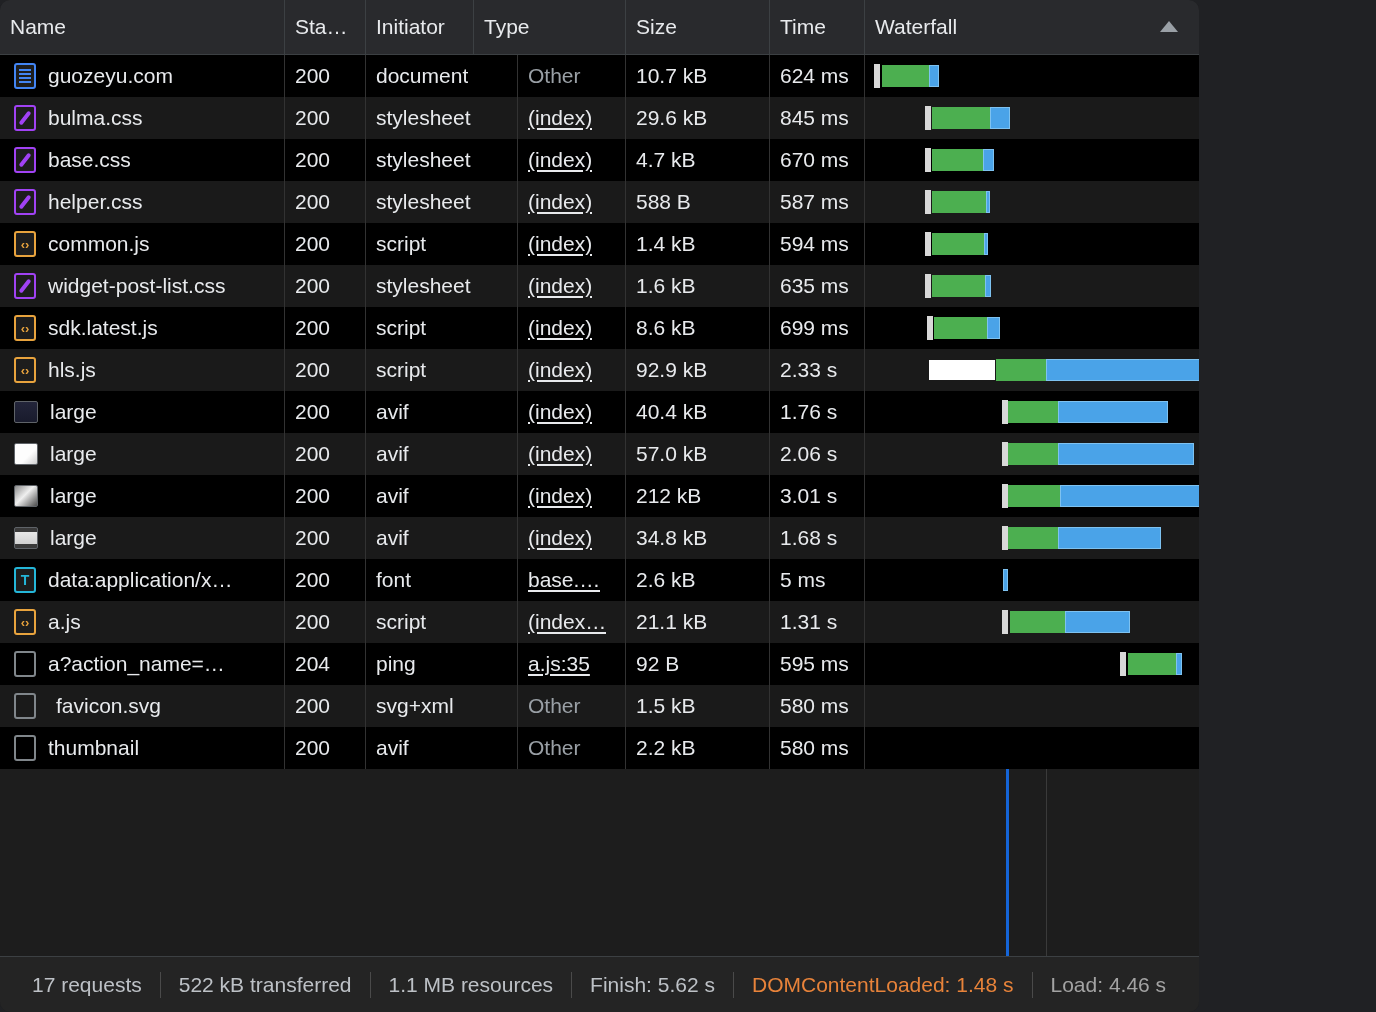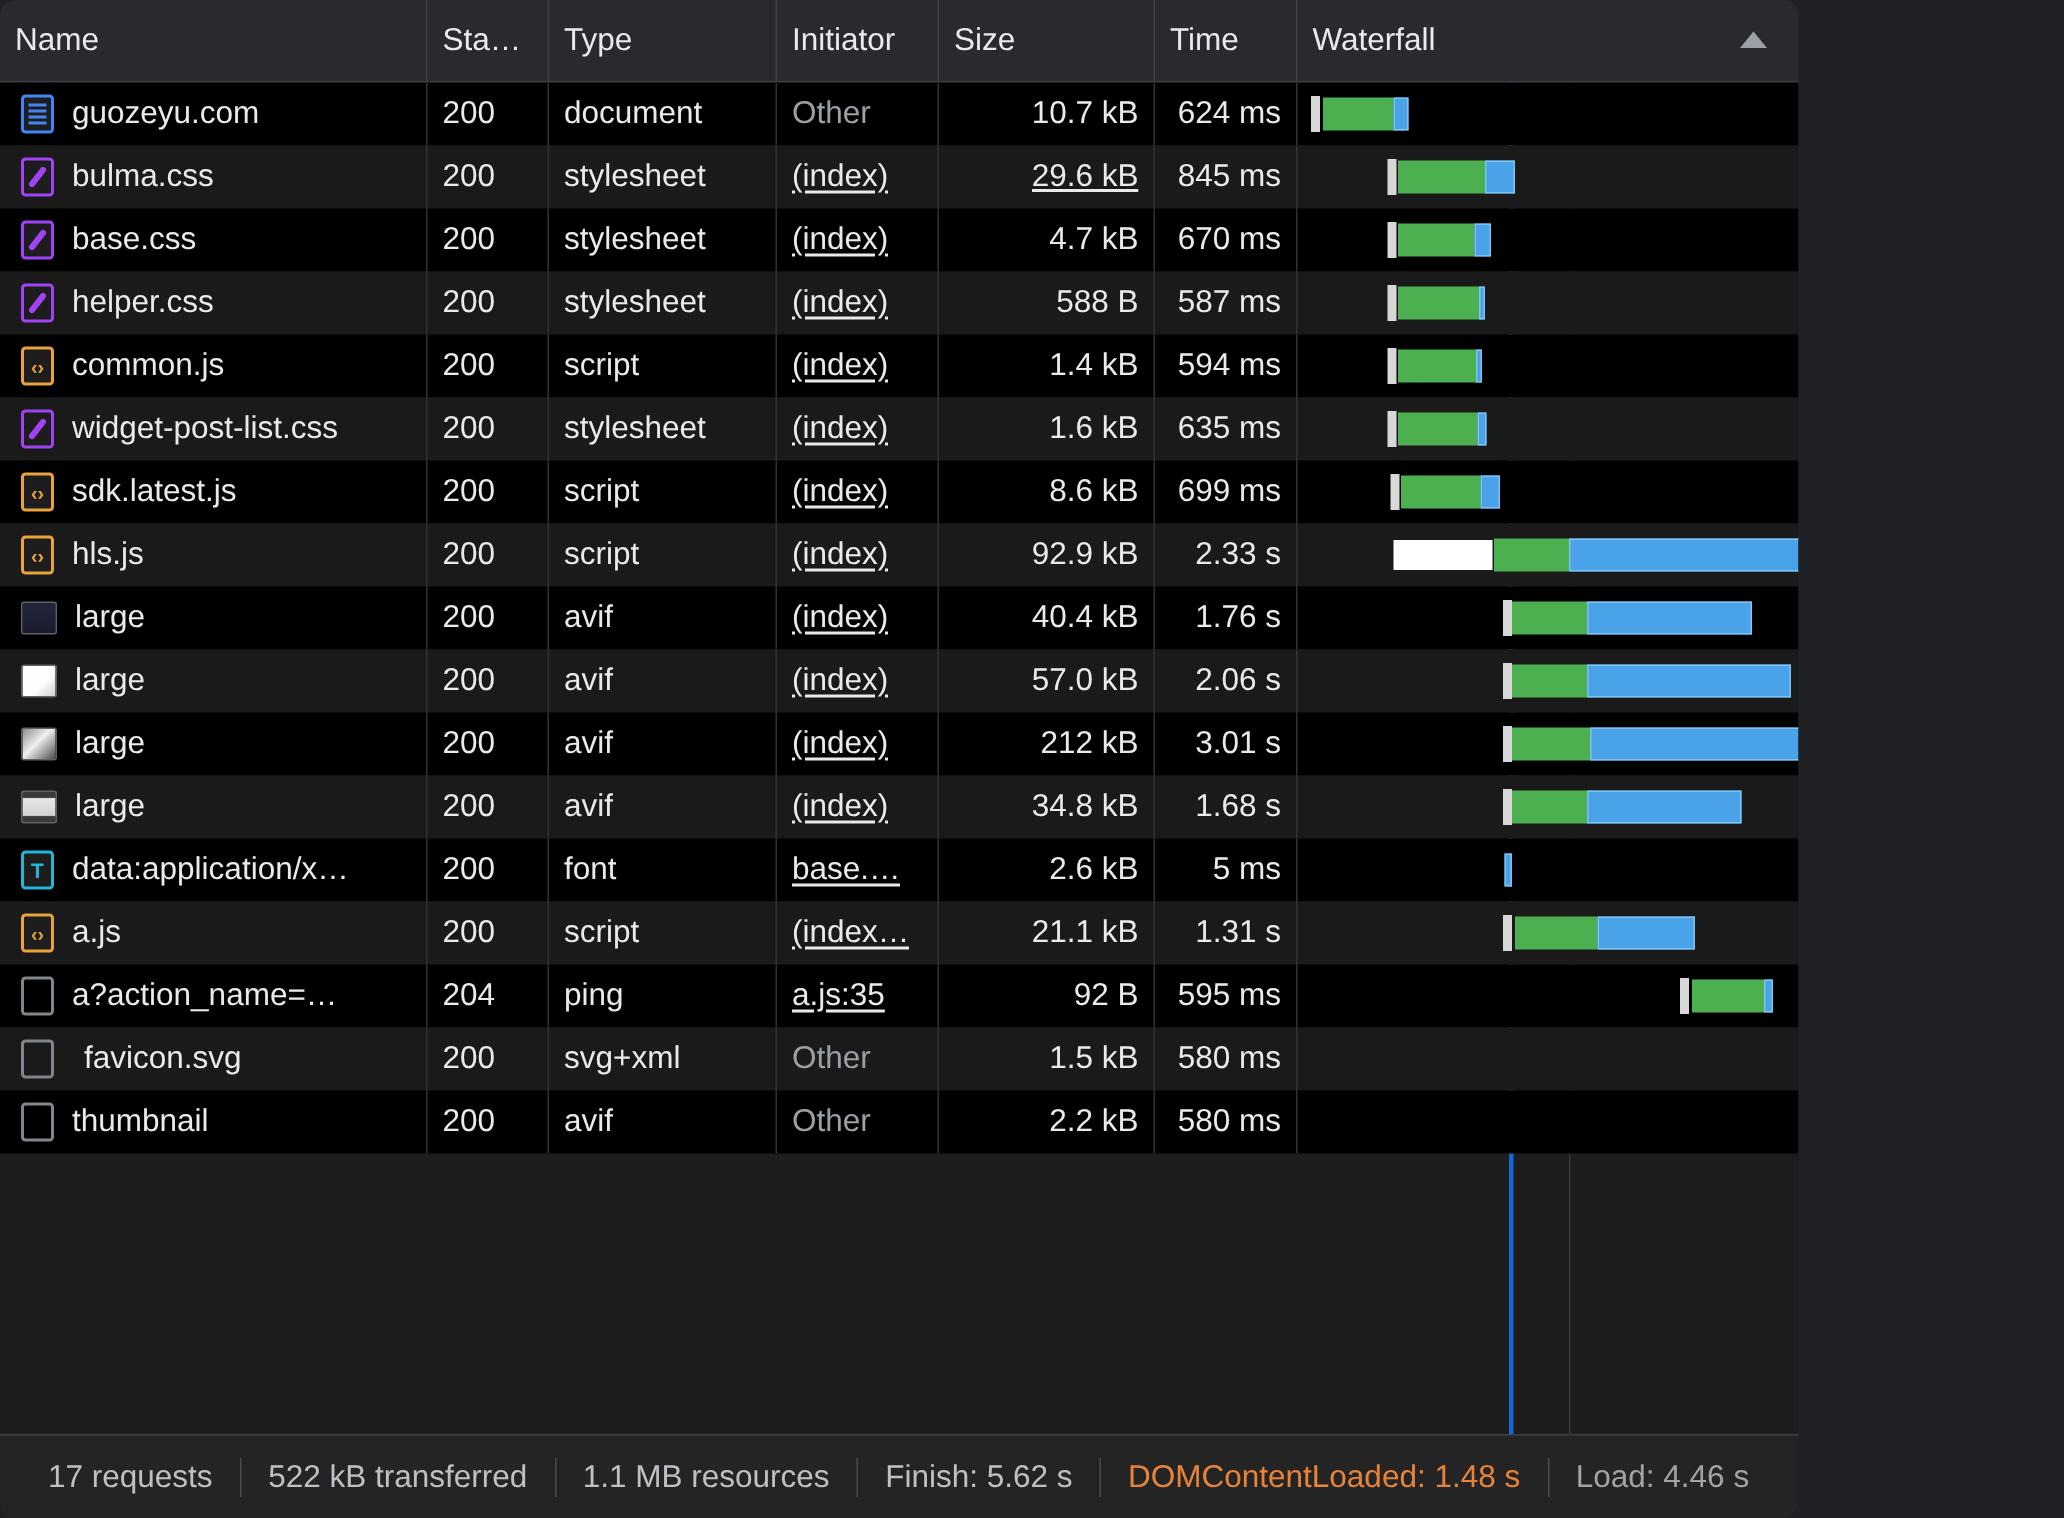--- a/index.html
+++ b/index.html
@@ -78,21 +78,21 @@
   .cell {
     display: flex;
     align-items: center;
     box-sizing: border-box;
     padding: 0 10px;
     border-right: 1px solid #323232;
     white-space: nowrap;
     overflow: hidden;
   }
   .cell.name { gap: 12px; padding-left: 14px; }
-  .cell.num  { justify-content: flex-end; }
+  .cell.num  { justify-content: flex-start; }
   .cell.wf   { border-right: none; padding: 0; }
   .cell .muted { color: #9aa0a6; }
   .link {
     color: #e8eaed;
     text-decoration: underline;
     text-underline-offset: 3px;
   }
   .trunc { overflow: hidden; text-overflow: clip; }
 
   
@@ -186,25 +186,25 @@
 
 <div class="panel">
 
   <div class="head-row" id="head-row">
     <div class="head-cell" style="width: 285px; flex: 0 0 285px;">
         <span>Name</span>
       </div>
       <div class="head-cell" style="width: 81px; flex: 0 0 81px;">
         <span>Sta…</span>
       </div>
+      <div class="head-cell" style="width: 108px; flex: 0 0 108px;">
+        <span>Initiator</span>
+      </div>
       <div class="head-cell" style="width: 152px; flex: 0 0 152px;">
         <span>Type</span>
-      </div>
-      <div class="head-cell" style="width: 108px; flex: 0 0 108px;">
-        <span>Initiator</span>
       </div>
       <div class="head-cell" style="width: 144px; flex: 0 0 144px;">
         <span>Size</span>
       </div>
       <div class="head-cell" style="width: 95px; flex: 0 0 95px;">
         <span>Time</span>
       </div>
       <div class="head-cell last" style="width: 511px; flex: 0 0 511px;">
         <span>Waterfall</span>
       </div>
@@ -263,21 +263,21 @@
           </div>
           <div class="cell" style="flex: 0 0 81px; width: 81px;">
             <span class="trunc">200</span>
           </div>
           <div class="cell" style="flex: 0 0 152px; width: 152px;">
             <span class="trunc">stylesheet</span>
           </div>
           <div class="cell" style="flex: 0 0 108px; width: 108px;">
             <span class="trunc link">(index)</span>
           </div>
-          <div class="cell num" style="flex: 0 0 144px; width: 144px; text-decoration: underline;">
+          <div class="cell num" style="flex: 0 0 144px; width: 144px;">
             <span class="trunc">29.6 kB</span>
           </div>
           <div class="cell num" style="flex: 0 0 95px; width: 95px;">
             <span class="trunc">845 ms</span>
           </div>
           <div class="cell wf" style="flex: 0 0 511px; width: 511px;">
             <div class="bars">
               <div class="seg queue" style="left: 60px; width: 6px;"></div>
               <div class="seg green" style="left: 67px; width: 58px;"></div>
               <div class="seg blue" style="left: 125px; width: 20px;"></div>

